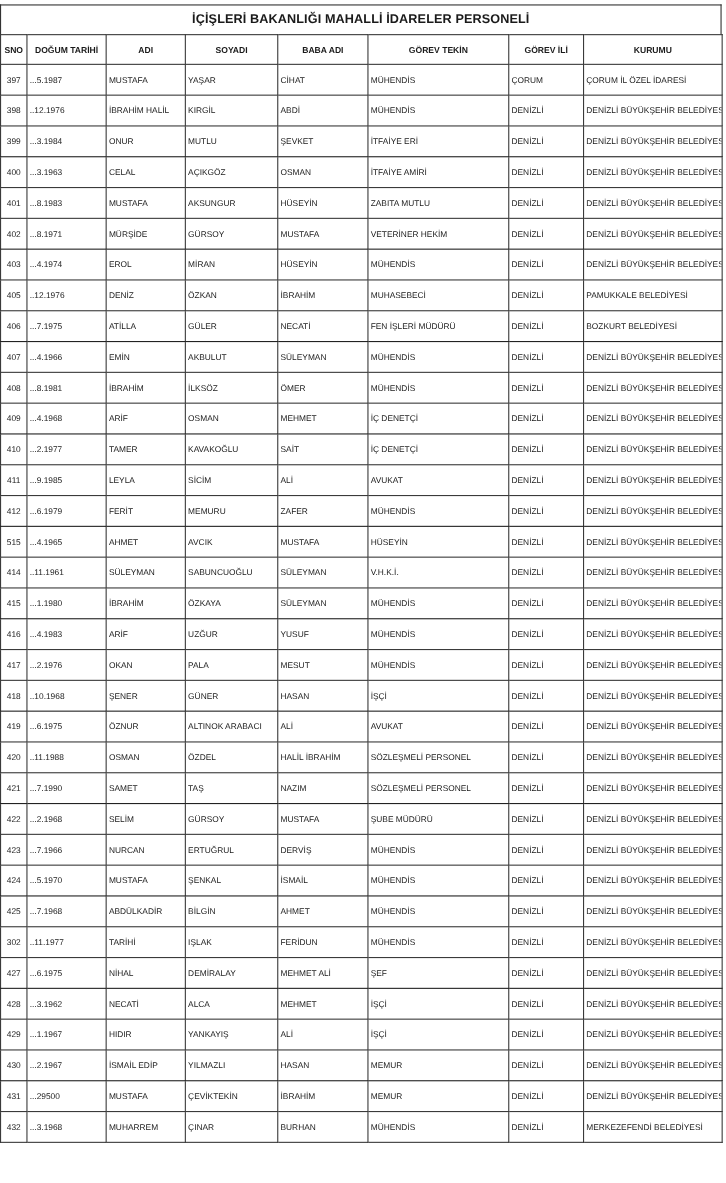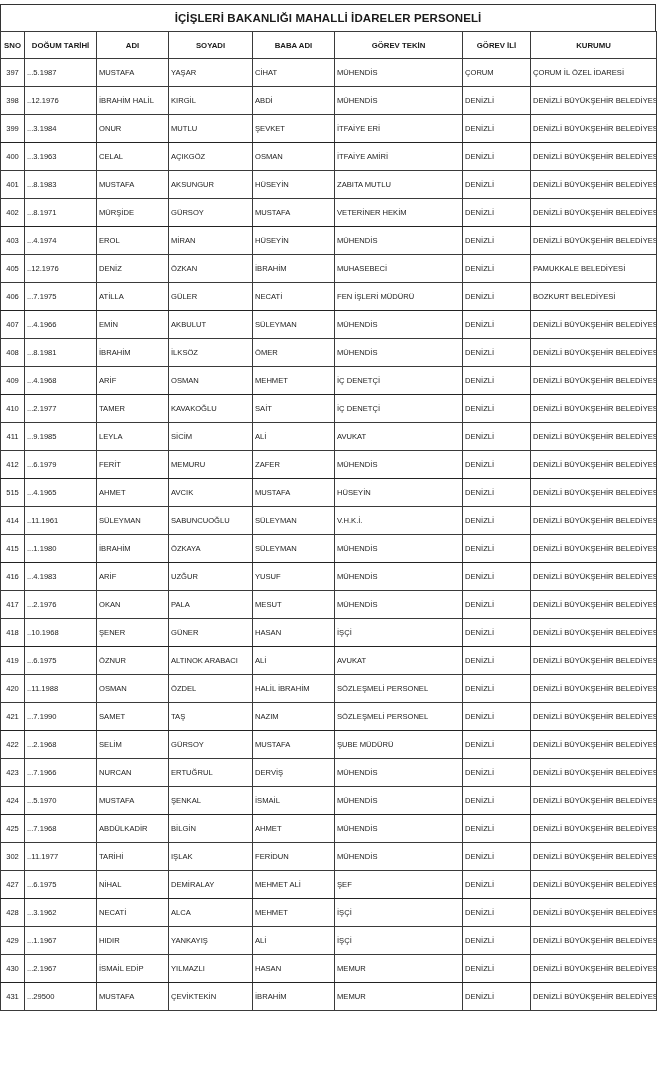--- a/index.html
+++ b/index.html
@@ -390,15 +390,25 @@
         <tr>
           <td class="sno">431</td>
           <td class="left">...29500</td>
           <td class="left">MUSTAFA</td>
           <td class="left">ÇEVİKTEKİN</td>
           <td class="left">İBRAHİM</td>
           <td class="left">MEMUR</td>
           <td class="left">DENİZLİ</td>
           <td class="left">DENİZLİ BÜYÜKŞEHİR BELEDİYESİ</td>
         </tr>
+        <tr>
+          <td class="sno">432</td>
+          <td class="left">...3.1968</td>
+          <td class="left">MUHARREM</td>
+          <td class="left">ÇINAR</td>
+          <td class="left">BURHAN</td>
+          <td class="left">MÜHENDİS</td>
+          <td class="left">DENİZLİ</td>
+          <td class="left">MERKEZEFENDİ BELEDİYESİ</td>
+        </tr>
       </tbody>
   </table>
 </div>
 
 </body></html>

